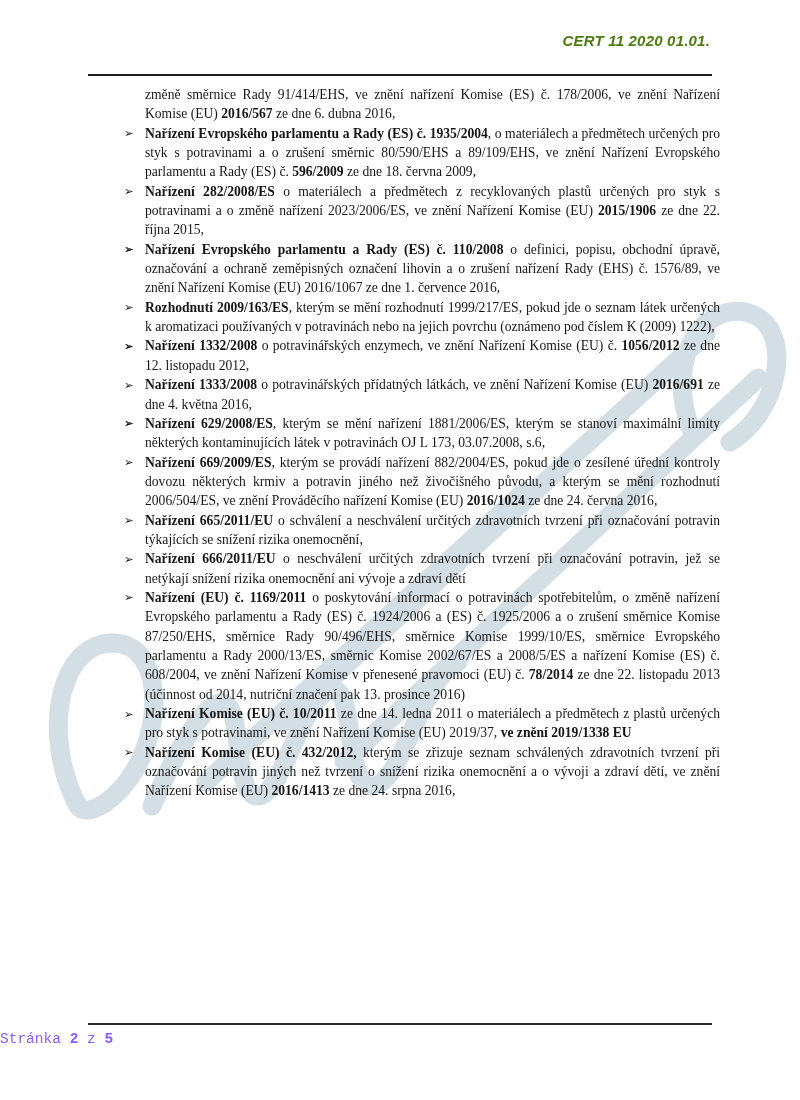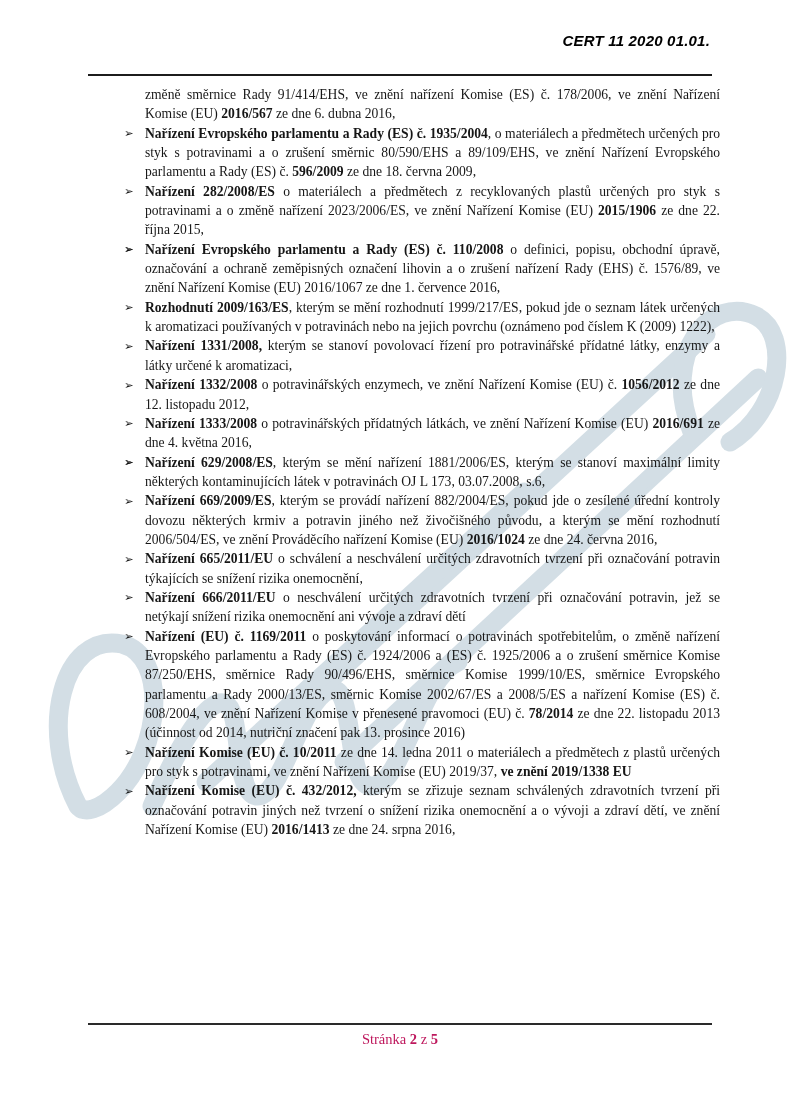--- a/index.html
+++ b/index.html
@@ -22,21 +22,21 @@
   }
   .header-ref {
     position: absolute;
     top: 32px;
     right: 90px;
     z-index: 2;
     font-family: "Liberation Sans", sans-serif;
     font-size: 15px;
     font-style: italic;
     font-weight: bold;
-    color: #000000;
+    color: #4d7c0f;
     letter-spacing: 0.2px;
   }
   .rule-top {
     position: absolute;
     top: 74px;
     left: 88px;
     width: 624px;
     height: 2px;
     background: #1c1c1c;
     z-index: 2;
@@ -74,25 +74,25 @@
     width: 624px;
     height: 1.5px;
     background: #2a2a2a;
     z-index: 2;
   }
   .footer {
     position: absolute;
     top: 1031px;
     left: 0;
     width: 100%;
-    text-align: center;
+    text-align: left;
     z-index: 2;
-    font-family: Liberation Serif, serif;
+    font-family: Liberation Mono, monospace;
     font-size: 14.5px;
-    color: #be185d;
+    color: #8b5cf6;
   }
   .footer b { font-weight: bold; }
 </style>
 </head>
 <body>
 
 <div class="page">
 
   <svg class="watermark" width="800" height="1100" viewBox="0 0 800 1100" xmlns="http://www.w3.org/2000/svg">
     <g fill="none" stroke-width="19" stroke-linecap="round" stroke-linejoin="round" opacity="0.85" stroke="#ccd9e1">
@@ -116,21 +116,21 @@
   <div class="rule-top"></div>
 
   <div class="content">
     <div class="intro">změně směrnice Rady 91/414/EHS, ve znění nařízení Komise (ES) č. 178/2006, ve znění Nařízení Komise (EU) <b>2016/567</b> ze dne 6. dubna 2016,</div>
     <div>
         <div class="reg-item"><span class="bullet">➢</span><span><b>Nařízení Evropského parlamentu a Rady (ES) č. 1935/2004</b>, o materiálech a předmětech určených pro styk s potravinami a o zrušení směrnic 80/590/EHS a 89/109/EHS, ve znění Nařízení Evropského parlamentu a Rady (ES) č. <b>596/2009</b> ze dne 18. června 2009,</span></div>
         <div class="reg-item"><span class="bullet">➢</span><span><b>Nařízení 282/2008/ES</b> o materiálech a předmětech z recyklovaných plastů určených pro styk s potravinami a o změně nařízení 2023/2006/ES, ve znění Nařízení Komise (EU) <b>2015/1906</b> ze dne 22. října 2015,</span></div>
         <div class="reg-item"><span class="bullet">➢</span></div>
         <div class="reg-item"><span class="bullet">➢</span><span><b>Nařízení Evropského parlamentu a Rady (ES) č. 110/2008</b> o definici, popisu, obchodní úpravě, označování a ochraně zeměpisných označení lihovin a o zrušení nařízení Rady (EHS) č. 1576/89, ve znění Nařízení Komise (EU) 2016/1067 ze dne 1. července 2016,</span></div>
         <div class="reg-item"><span class="bullet">➢</span><span><b>Rozhodnutí 2009/163/ES</b>, kterým se mění rozhodnutí 1999/217/ES, pokud jde o seznam látek určených k aromatizaci používaných v potravinách nebo na jejich povrchu (oznámeno pod číslem K (2009) 1222),</span></div>
-        <div class="reg-item"><span class="bullet">➢</span><span><b>Nařízení 1331/2008,</b> kterým se stanoví povolovací řízení pro potravinářské přídatné látky, enzymy a látky určené k aromatizaci,</span></div>
+        <div class="reg-item"><span class="bullet">➢</span></div>
         <div class="reg-item"><span class="bullet">➢</span><span><b>Nařízení 1332/2008</b> o potravinářských enzymech, ve znění Nařízení Komise (EU) č. <b>1056/2012</b> ze dne 12. listopadu 2012,</span></div>
         <div class="reg-item"><span class="bullet">➢</span><span><b>Nařízení 1333/2008</b> o potravinářských přídatných látkách, ve znění Nařízení Komise (EU) <b>2016/691</b> ze dne 4. května 2016,</span></div>
         <div class="reg-item"><span class="bullet">➢</span></div>
         <div class="reg-item"><span class="bullet">➢</span><span><b>Nařízení 629/2008/ES</b>, kterým se mění nařízení 1881/2006/ES, kterým se stanoví maximální limity některých kontaminujících látek v potravinách OJ L 173, 03.07.2008, s.6,</span></div>
         <div class="reg-item"><span class="bullet">➢</span><span><b>Nařízení 669/2009/ES</b>, kterým se provádí nařízení 882/2004/ES, pokud jde o zesílené úřední kontroly dovozu některých krmiv a potravin jiného než živočišného původu, a kterým se mění rozhodnutí 2006/504/ES, ve znění Prováděcího nařízení Komise (EU) <b>2016/1024</b> ze dne 24. června 2016,</span></div>
         <div class="reg-item"><span class="bullet">➢</span><span><b>Nařízení 665/2011/EU</b> o schválení a neschválení určitých zdravotních tvrzení při označování potravin týkajících se snížení rizika onemocnění,</span></div>
         <div class="reg-item"><span class="bullet">➢</span><span><b>Nařízení 666/2011/EU</b> o neschválení určitých zdravotních tvrzení při označování potravin, jež se netýkají snížení rizika onemocnění ani vývoje a zdraví dětí</span></div>
         <div class="reg-item"><span class="bullet">➢</span><span><b>Nařízení (EU) č. 1169/2011</b>  o poskytování informací o potravinách spotřebitelům, o změně nařízení Evropského parlamentu a Rady (ES) č. 1924/2006 a (ES) č. 1925/2006 a o zrušení směrnice Komise 87/250/EHS, směrnice Rady 90/496/EHS, směrnice Komise 1999/10/ES, směrnice Evropského parlamentu a Rady 2000/13/ES, směrnic Komise 2002/67/ES a 2008/5/ES a nařízení Komise (ES) č. 608/2004, ve znění Nařízení Komise v přenesené pravomoci (EU) č. <b>78/2014</b> ze dne 22. listopadu 2013 (účinnost od 2014, nutriční značení pak 13. prosince 2016)</span></div>
         <div class="reg-item"><span class="bullet">➢</span><span><b>Nařízení Komise (EU) č. 10/2011</b> ze dne 14. ledna 2011 o materiálech a předmětech z plastů určených pro styk s potravinami, ve znění Nařízení Komise (EU) 2019/37, <b>ve znění 2019/1338 EU</b></span></div>
         <div class="reg-item"><span class="bullet">➢</span><span><b>Nařízení Komise (EU) č. 432/2012,</b> kterým se zřizuje seznam schválených zdravotních tvrzení při označování potravin jiných než tvrzení o snížení rizika onemocnění a o vývoji a zdraví dětí, ve znění Nařízení Komise (EU) <b>2016/1413</b> ze dne 24. srpna 2016,</span></div>

